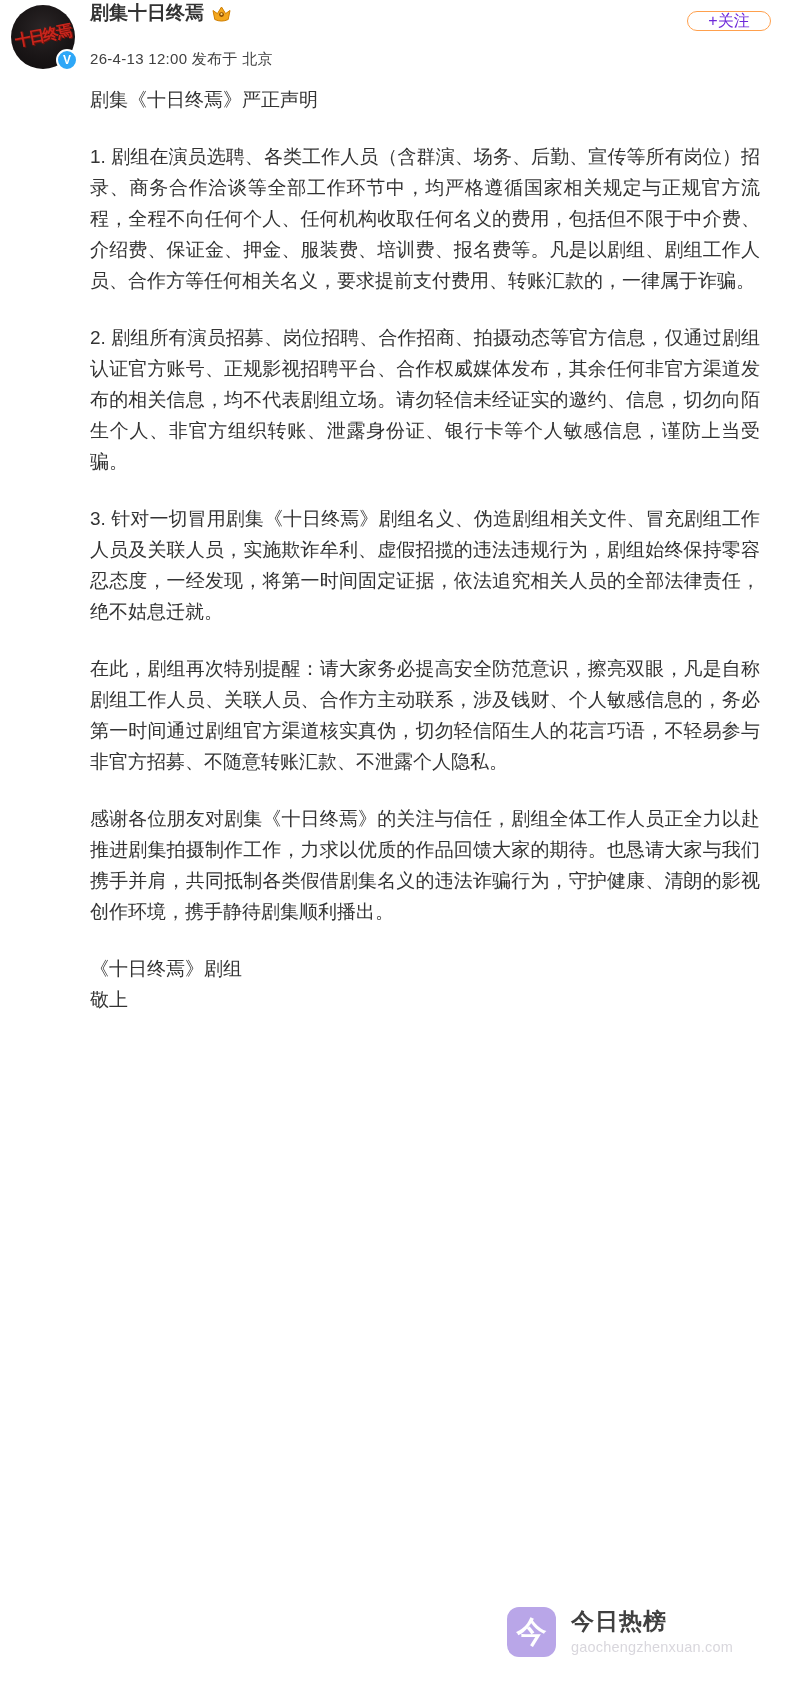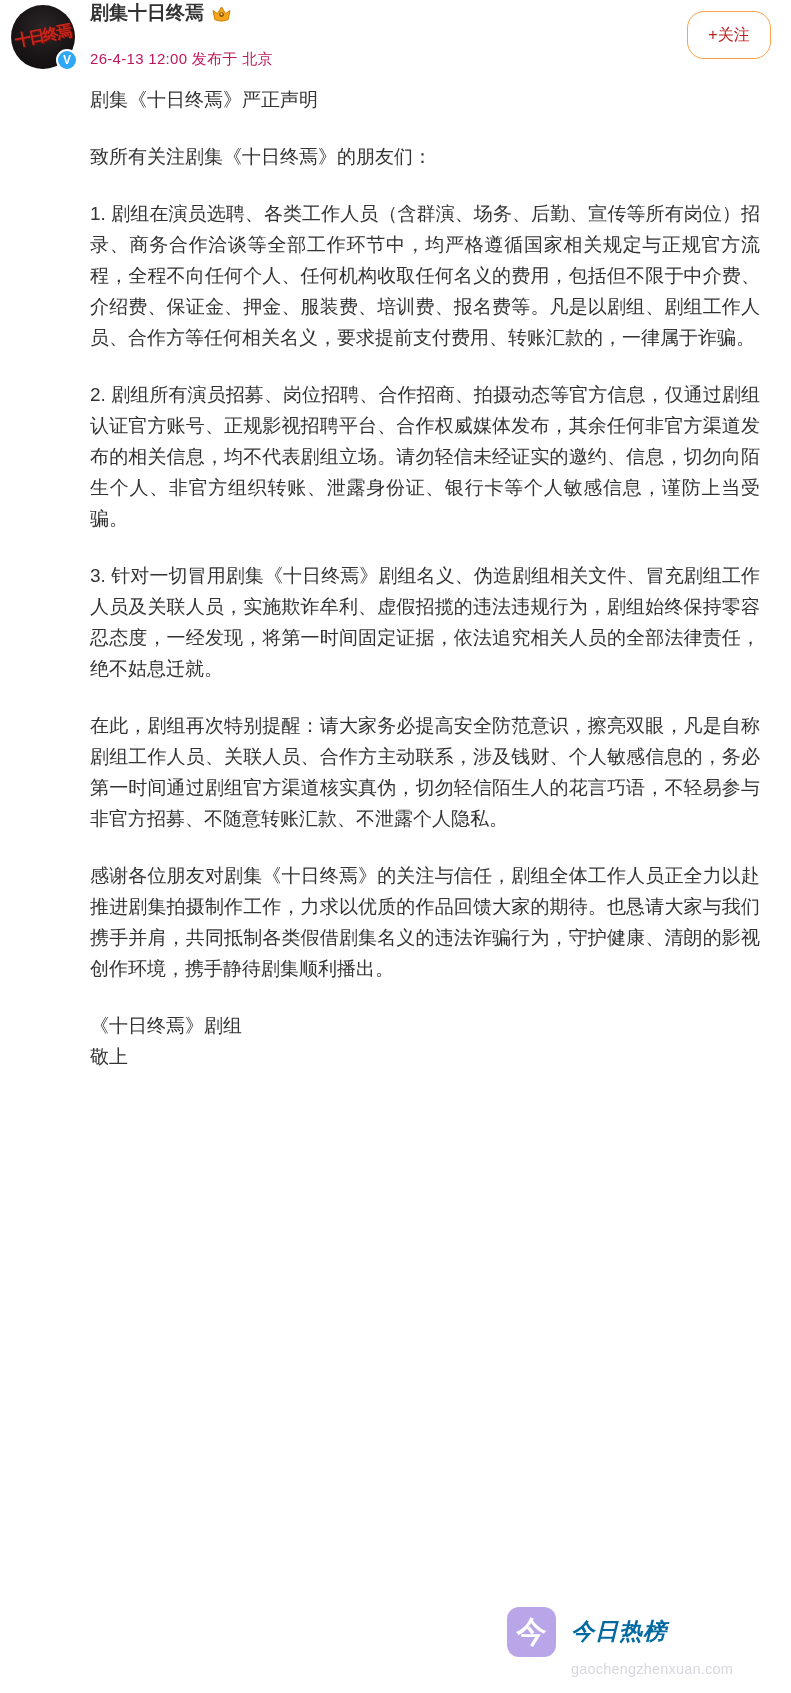--- a/index.html
+++ b/index.html
@@ -39,29 +39,29 @@
     position: absolute; left: 90px; top: 1px;
     display: flex; align-items: center; gap: 7px;
   }
   .username {
     font-size: 19px; font-weight: bold; color: #333333;
     cursor: pointer; line-height: 24px;
   }
   .crown-badge { display: inline-flex; margin-top: 2px; }
   .timestamp {
     position: absolute; left: 90px; top: 50px;
-    font-size: 15px; color: #be185d; letter-spacing: 0.3px;
+    font-size: 15px; color: #404040; letter-spacing: 0.3px;
   }
   .follow-btn {
     position: absolute; left: 687px; top: 11px;
-    width: 84px; height: 48px;
+    width: 84px; height: 20px;
     background: #ffffff;
     border: 1.5px solid #ffa04d;
     border-radius: 17px;
-    color: #b91c1c; font-size: 16px;
+    color: #6d28d9; font-size: 16px;
     font-family: "Liberation Sans", sans-serif;
     display: flex; align-items: center; justify-content: center;
     cursor: pointer; padding: 0;
   }
 
   
   .content {
     position: absolute; left: 90px; top: 84px; width: 686px;
     font-size: 19px; line-height: 31px; color: #333333;
     text-align: justify;
@@ -79,25 +79,25 @@
     pointer-events: none;
   }
   .wm-icon {
     width: 49px; height: 50px; border-radius: 12px;
     background: #b9a6e8;
     color: #ffffff; font-size: 30px; font-weight: bold;
     display: flex; align-items: center; justify-content: center;
   }
   .wm-text { display: flex; flex-direction: column; }
   .wm-title {
-    font-size: 23px; font-weight: bold; color: #0369a1;
-    line-height: 26px; margin-top: 11px; letter-spacing: 1px; font-style: italic;
+    font-size: 23px; font-weight: bold; color: #404040;
+    line-height: 26px; margin-top: 1px; letter-spacing: 1px;
   }
   .wm-domain {
-    font-size: 14.5px; color: #d9d7dd; margin-top: 17px; letter-spacing: 0.2px;
+    font-size: 14.5px; color: #d9d7dd; margin-top: 5px; letter-spacing: 0.2px;
   }
 </style>
 </head>
 <body>
 
 <div>
 
   <div class="avatar">
     <div class="avatar-logo">十日终焉</div>
     <div class="v-badge">V</div>
@@ -113,21 +113,20 @@
       </svg>
     </span>
   </div>
 
   <div class="timestamp">26-4-13 12:00 发布于 北京</div>
 
   <button class="follow-btn">+关注</button>
 
   <div class="content">
       <p>剧集《十日终焉》严正声明</p>
-      <p>致所有关注剧集《十日终焉》的朋友们：</p>
       <p>1. 剧组在演员选聘、各类工作人员（含群演、场务、后勤、宣传等所有岗位）招录、商务合作洽谈等全部工作环节中，均严格遵循国家相关规定与正规官方流程，全程不向任何个人、任何机构收取任何名义的费用，包括但不限于中介费、介绍费、保证金、押金、服装费、培训费、报名费等。凡是以剧组、剧组工作人员、合作方等任何相关名义，要求提前支付费用、转账汇款的，一律属于诈骗。</p>
       <p>2. 剧组所有演员招募、岗位招聘、合作招商、拍摄动态等官方信息，仅通过剧组认证官方账号、正规影视招聘平台、合作权威媒体发布，其余任何非官方渠道发布的相关信息，均不代表剧组立场。请勿轻信未经证实的邀约、信息，切勿向陌生个人、非官方组织转账、泄露身份证、银行卡等个人敏感信息，谨防上当受骗。</p>
       <p>3. 针对一切冒用剧集《十日终焉》剧组名义、伪造剧组相关文件、冒充剧组工作人员及关联人员，实施欺诈牟利、虚假招揽的违法违规行为，剧组始终保持零容忍态度，一经发现，将第一时间固定证据，依法追究相关人员的全部法律责任，绝不姑息迁就。</p>
       <p>在此，剧组再次特别提醒：请大家务必提高安全防范意识，擦亮双眼，凡是自称剧组工作人员、关联人员、合作方主动联系，涉及钱财、个人敏感信息的，务必第一时间通过剧组官方渠道核实真伪，切勿轻信陌生人的花言巧语，不轻易参与非官方招募、不随意转账汇款、不泄露个人隐私。</p>
       <p>感谢各位朋友对剧集《十日终焉》的关注与信任，剧组全体工作人员正全力以赴推进剧集拍摄制作工作，力求以优质的作品回馈大家的期待。也恳请大家与我们携手并肩，共同抵制各类假借剧集名义的违法诈骗行为，守护健康、清朗的影视创作环境，携手静待剧集顺利播出。</p>
       <p>《十日终焉》剧组
 敬上</p>
     </div>
 
   <div class="watermark">

